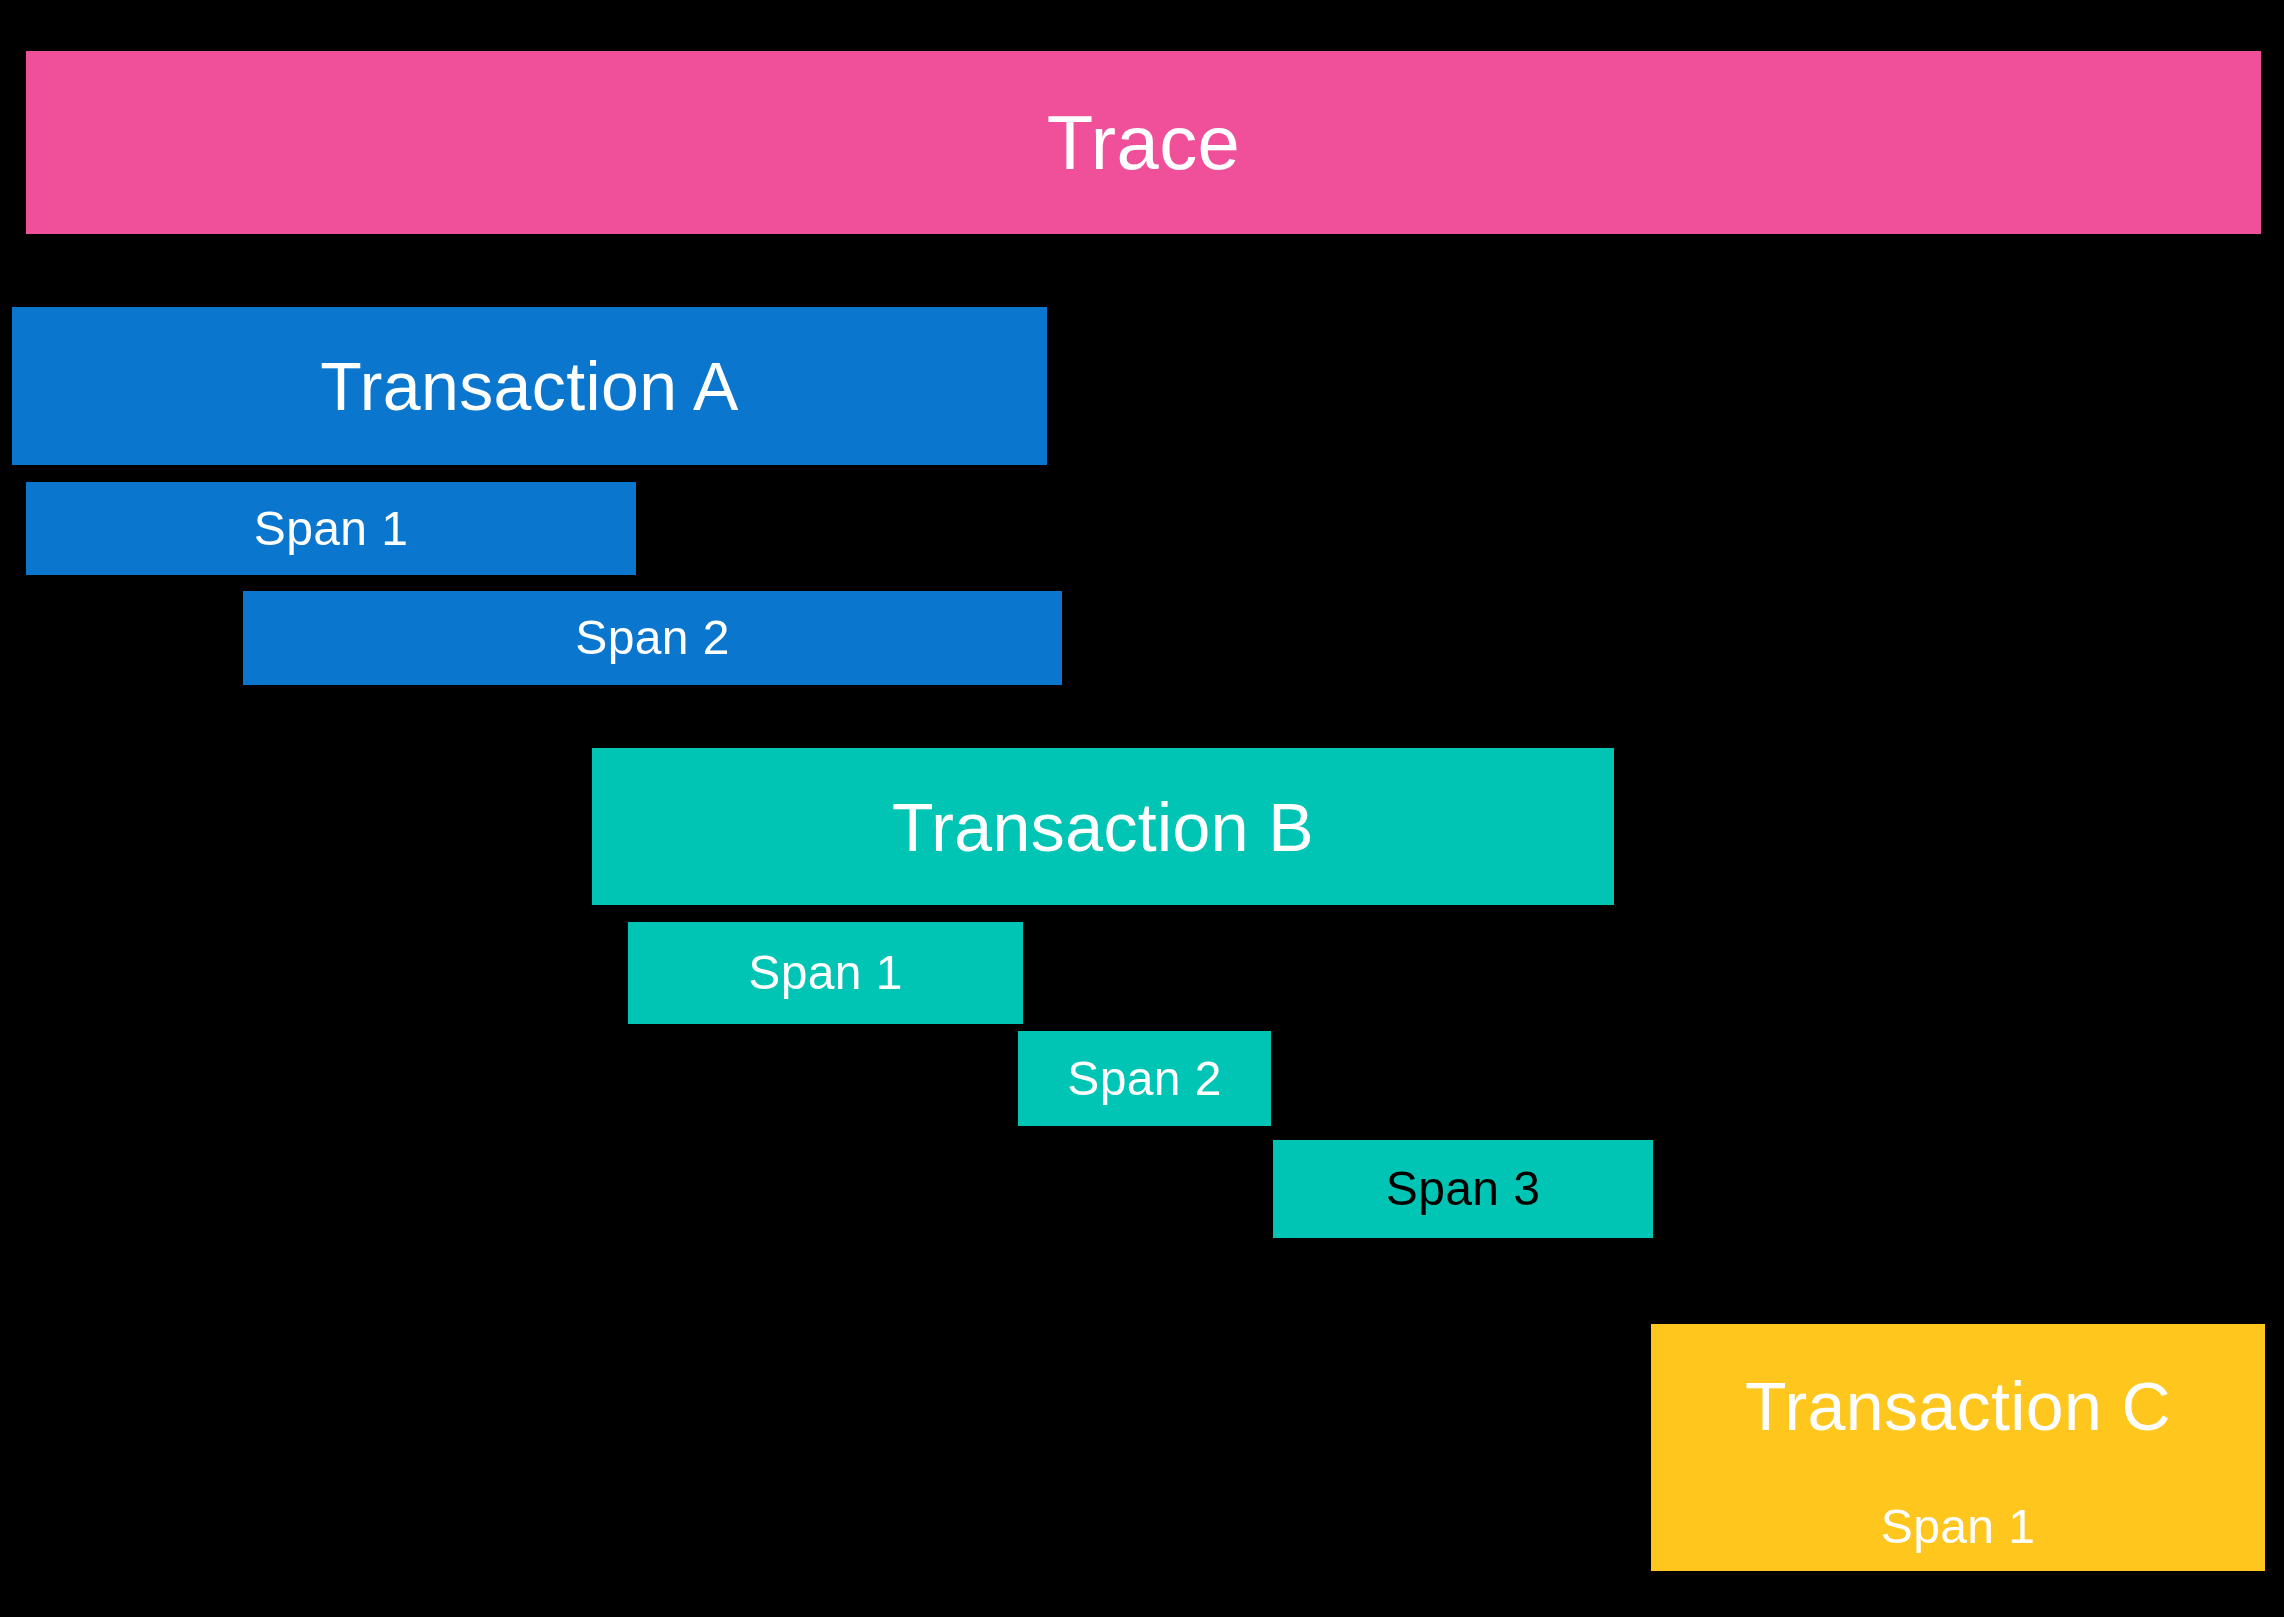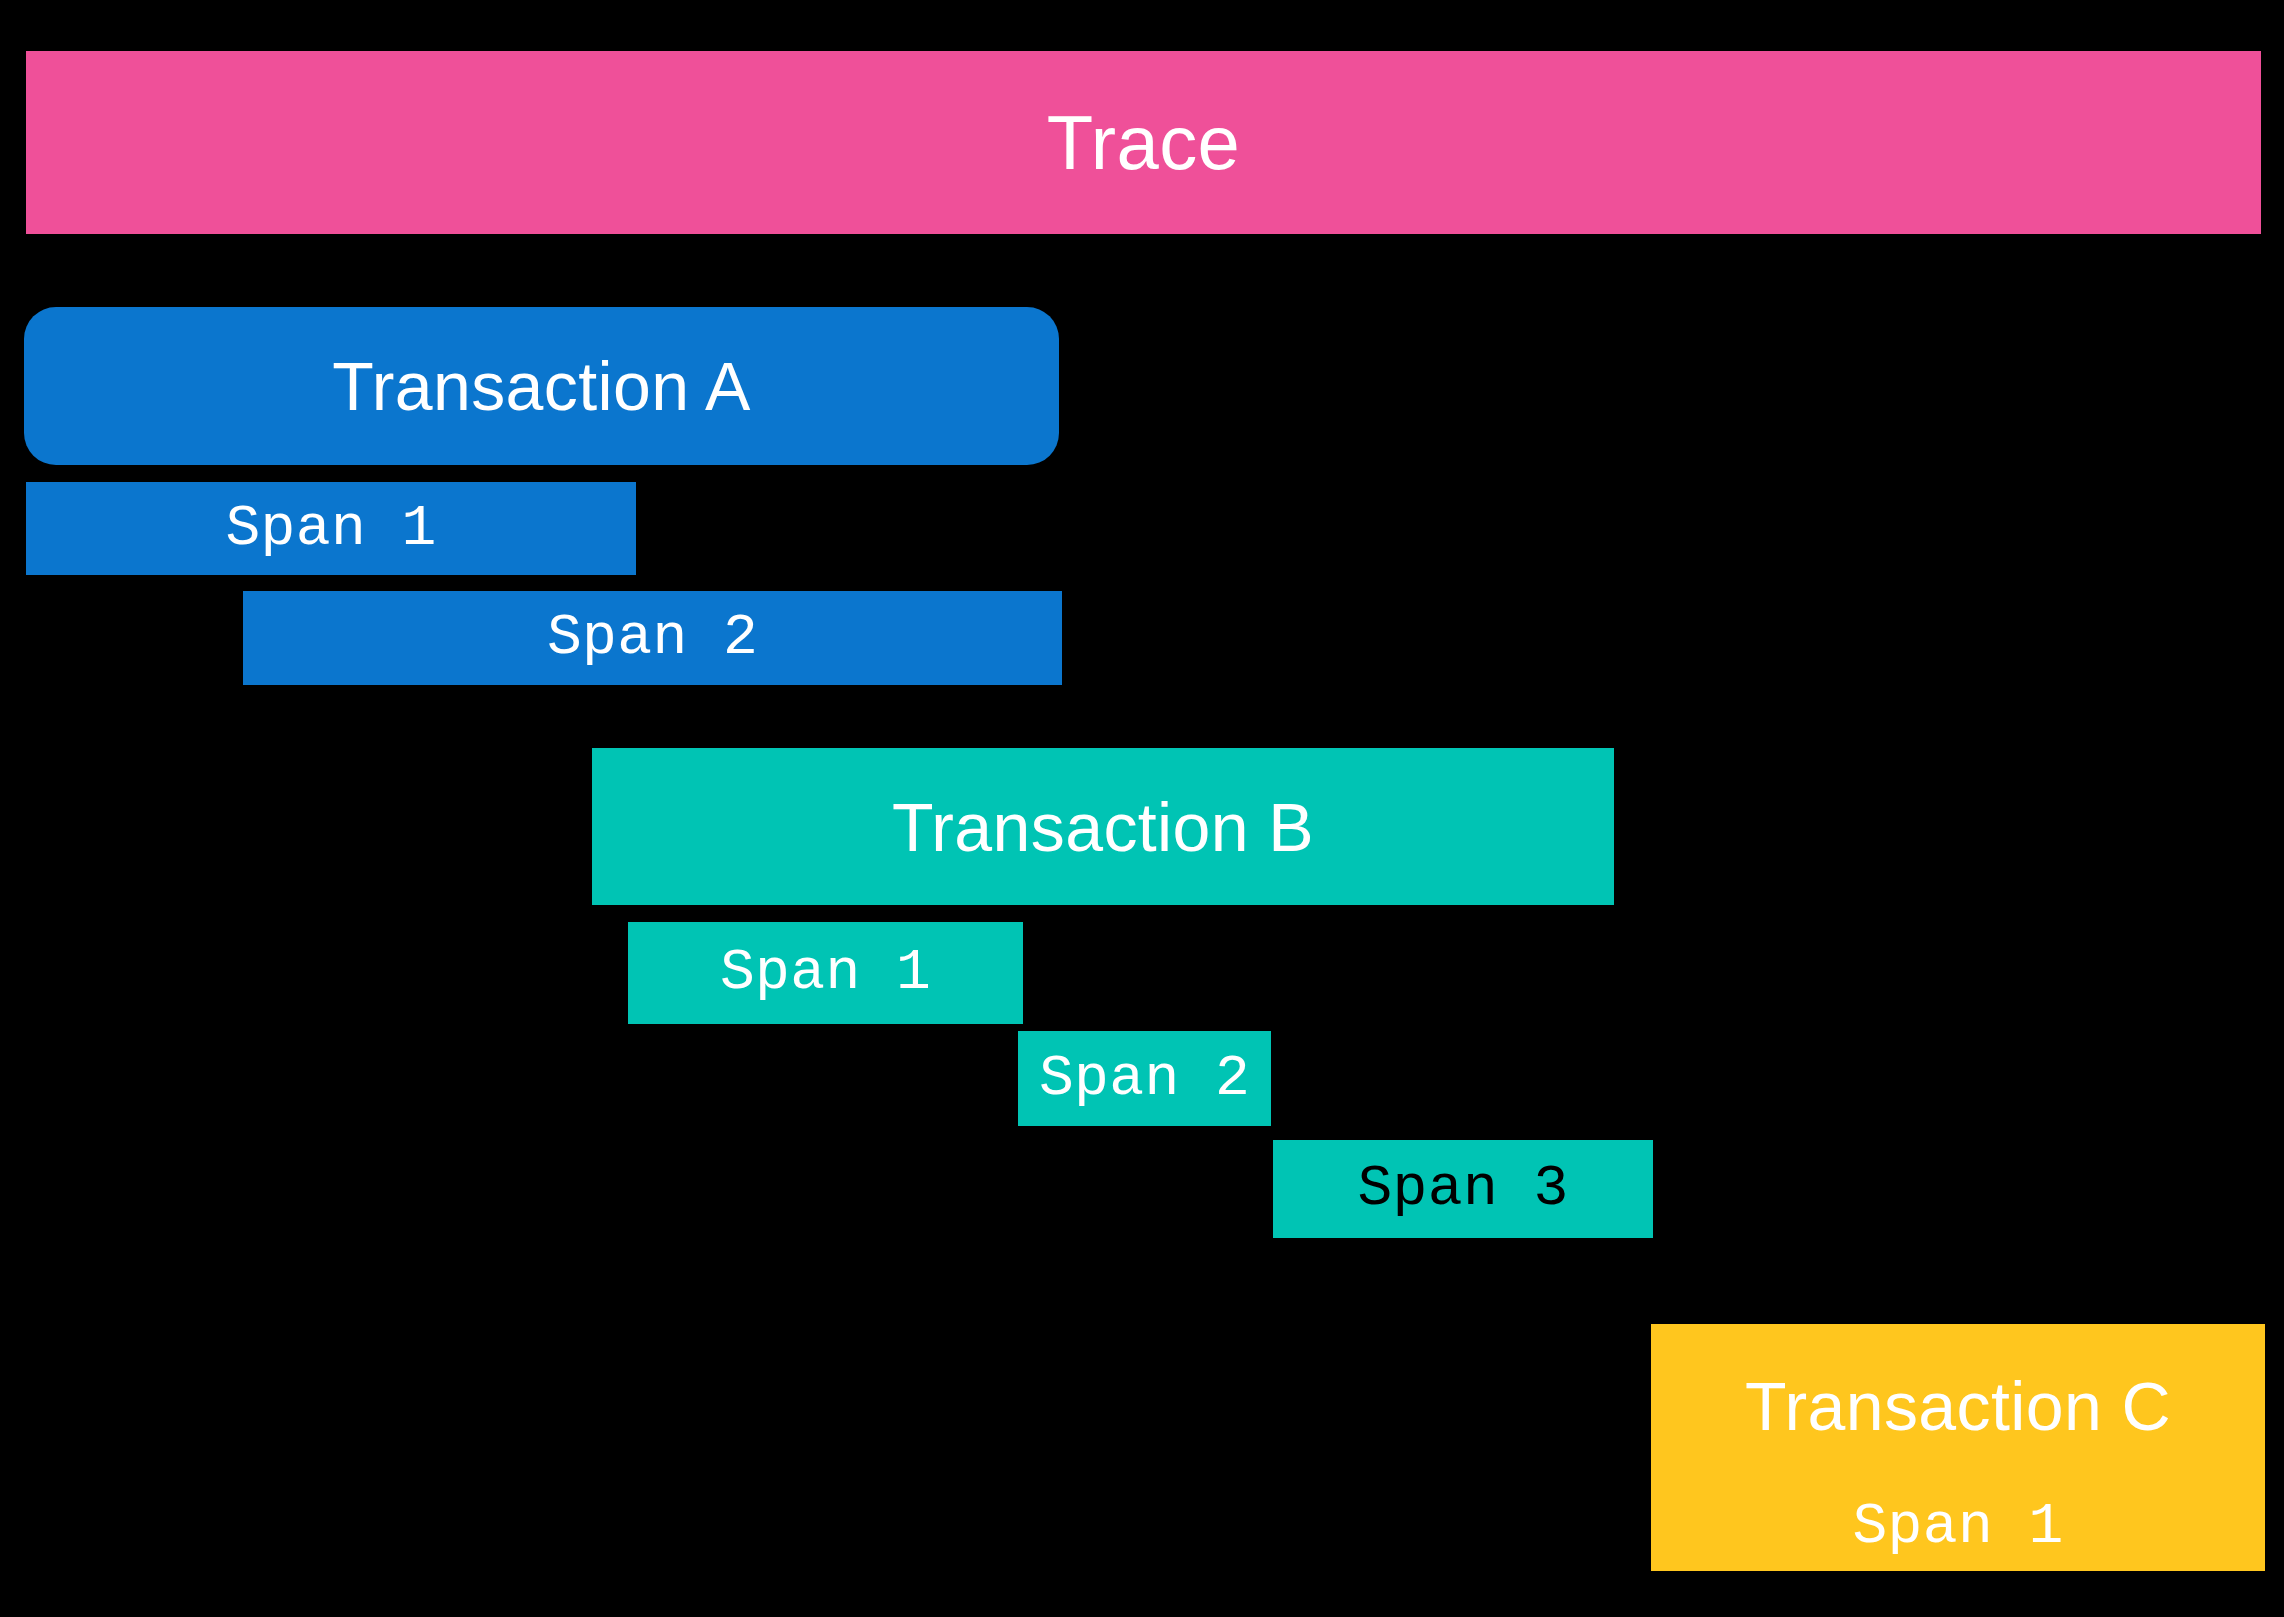--- a/index.html
+++ b/index.html
@@ -31,30 +31,30 @@
     white-space: nowrap;
     letter-spacing: 0.4px;
   }
   .bar-label {
     display: block;
     pointer-events: none;
   }
   
   .lvl-trace       { font-size: 76px; }
   .lvl-transaction { font-size: 68px; }
-  .lvl-span        { font-size: 58px; font-family: Liberation Mono, monospace; }
+  .lvl-span        { font-size: 48px; }
 </style>
 </head>
 <body>
 
 <div id="diagram" style="width: 2284px; height: 1618px; background: rgb(0, 0, 0);">
     <div class="bar lvl-trace" style="left: 26px; top: 51px; width: 2235px; height: 183px; background: rgb(239, 80, 153);">
       <span class="bar-label" style="color: rgb(255, 255, 255);">Trace</span>
     </div>
-    <div class="bar lvl-transaction" style="left: 24px; top: 307px; width: 1035px; height: 158px; background: rgb(11, 118, 206); border-radius: 32px;">
+    <div class="bar lvl-transaction" style="left: 12px; top: 307px; width: 1035px; height: 158px; background: rgb(11, 118, 206);">
       <span class="bar-label" style="color: rgb(255, 255, 255);">Transaction A</span>
     </div>
     <div class="bar lvl-span" style="left: 26px; top: 482px; width: 610px; height: 93px; background: rgb(11, 118, 206);">
       <span class="bar-label" style="color: rgb(255, 255, 255);">Span 1</span>
     </div>
     <div class="bar lvl-span" style="left: 243px; top: 591px; width: 819px; height: 94px; background: rgb(11, 118, 206);">
       <span class="bar-label" style="color: rgb(255, 255, 255);">Span 2</span>
     </div>
     <div class="bar lvl-transaction" style="left: 592px; top: 748px; width: 1022px; height: 157px; background: rgb(0, 196, 180);">
       <span class="bar-label" style="color: rgb(255, 255, 255);">Transaction B</span>

